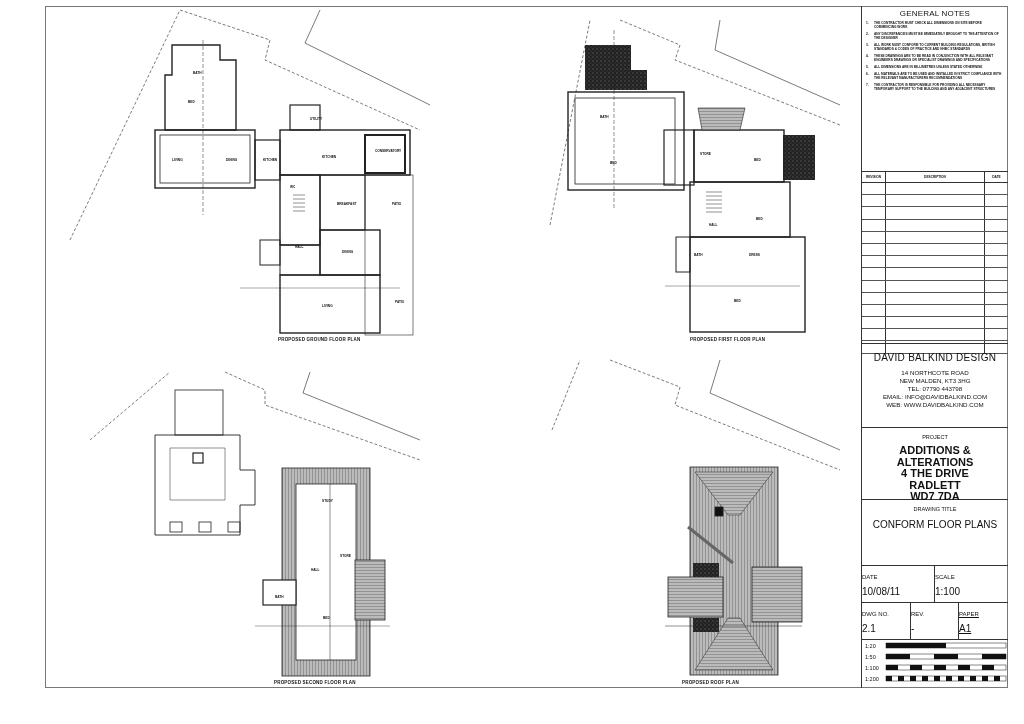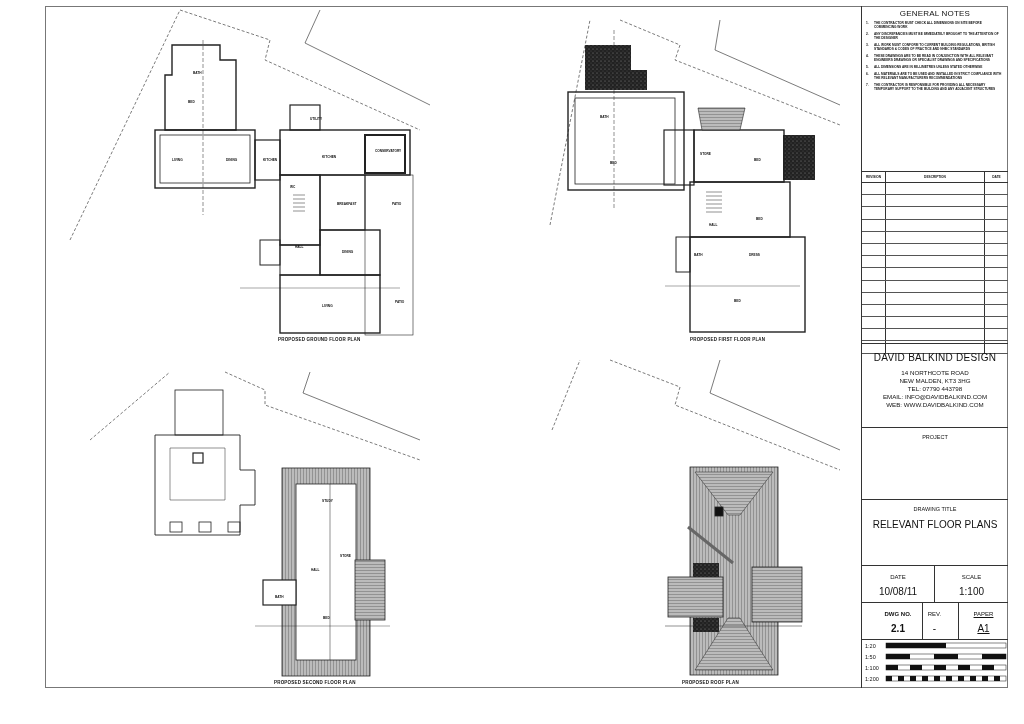--- a/index.html
+++ b/index.html
@@ -13,21 +13,21 @@
   .note .n{width:8px;flex:none;}
   .rev-head{display:flex;font-size:3.2px;font-weight:bold;height:10px;border-bottom:1px solid #333;}
   .rev-head div,.rev-row div{border-right:1px solid #333;box-sizing:border-box;display:flex;align-items:center;justify-content:center;}
   .rev-row{display:flex;height:11.2px;border-bottom:1px solid #555;}
   .c1{width:24px}.c2{width:99px}.c3{width:23px;border-right:none!important;}
   .firm{font-size:10px;text-align:center;margin-top:8px;letter-spacing:.3px;}
   .addr{font-size:6.2px;text-align:center;line-height:8px;margin-top:6px;}
   .lab{font-size:5.5px;text-align:center;}
   .proj{font-size:11px;font-weight:bold;text-align:center;line-height:11.5px;margin-top:5px;}
   .dtitle{font-size:10px;text-align:center;margin-top:7px;}
-  .cell{position:absolute;box-sizing:border-box;text-align:center;}
+  .cell{position:absolute;box-sizing:border-box;text-align:left;}
   .cell .k{font-size:6px;margin-top:8px;}
   .cell .v{font-size:10px;margin-top:6px;}
   .scalebar{position:absolute;left:0;width:146px;height:11px;}
   .scalebar .sl{position:absolute;left:3px;top:1px;font-size:5.5px;}
   .plan-title{position:absolute;font-size:4.5px;font-weight:bold;letter-spacing:.2px;}
 </style>
 </head>
 <body>
 
 <div class="sheet"></div>
@@ -303,40 +303,46 @@
       <div>14 NORTHCOTE ROAD</div>
       <div>NEW MALDEN, KT3 3HG</div>
       <div>TEL: 07790 443798</div>
       <div>EMAIL: INFO@DAVIDBALKIND.COM</div>
       <div>WEB: WWW.DAVIDBALKIND.COM</div>
     </div>
   </div>
 
   <div class="sec" style="top:422px;height:72px;">
     <div class="lab" style="margin-top:6px;">PROJECT</div>
+    <div class="proj">
+      <div>ADDITIONS &amp; ALTERATIONS</div>
+      <div>4 THE DRIVE</div>
+      <div>RADLETT</div>
+      <div>WD7 7DA</div>
+    </div>
   </div>
 
   <div class="sec" style="top:494px;height:66px;">
     <div class="lab" style="margin-top:6px;">DRAWING TITLE</div>
-    <div class="dtitle">RELEVANT FLOOR PLANS</div>
+    <div class="dtitle">CONFORM FLOOR PLANS</div>
   </div>
 
   <div class="sec" style="top:560px;height:37px;">
     <div class="cell" style="left:0;top:0;width:73px;height:37px;border-right:1px solid #333;">
       <div class="k">DATE</div>
       <div class="v">10/08/11</div>
     </div>
     <div class="cell" style="left:73px;top:0;width:73px;height:37px;">
       <div class="k">SCALE</div>
       <div class="v">1:100</div>
     </div>
   </div>
 
   <div class="sec" style="top:597px;height:37px;">
-    <div class="cell" style="left:12px;top:0;width:49px;height:37px;border-right:1px solid #333;font-weight:bold;">
+    <div class="cell" style="left:0;top:0;width:49px;height:37px;border-right:1px solid #333;">
       <div class="k">DWG NO.</div>
       <div class="v">2.1</div>
     </div>
     <div class="cell" style="left:49px;top:0;width:48px;height:37px;border-right:1px solid #333;">
       <div class="k">REV.</div>
       <div class="v">-</div>
     </div>
     <div class="cell" style="left:97px;top:0;width:49px;height:37px;text-decoration:underline;">
       <div class="k">PAPER</div>
       <div class="v">A1</div>

